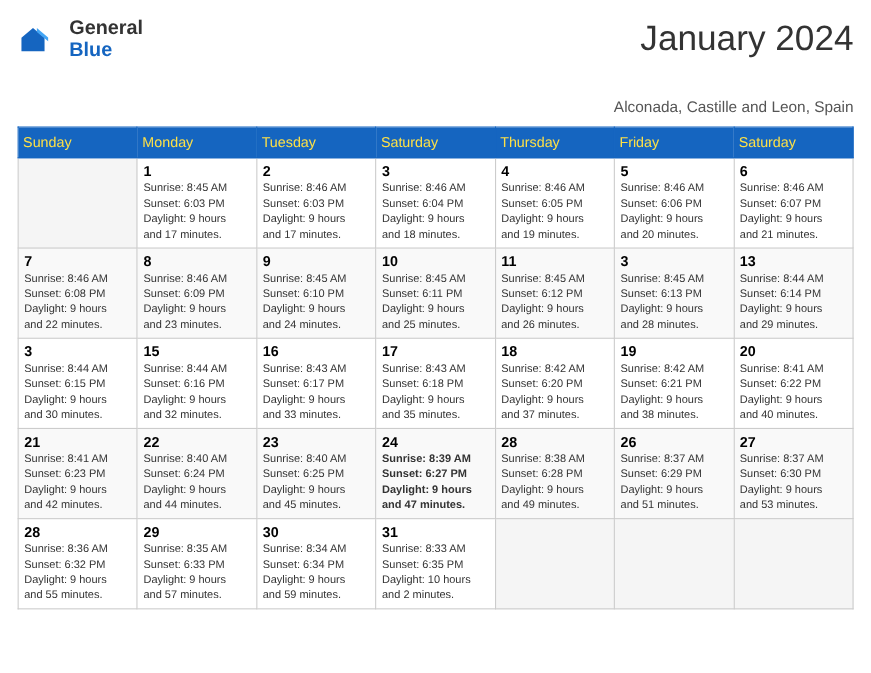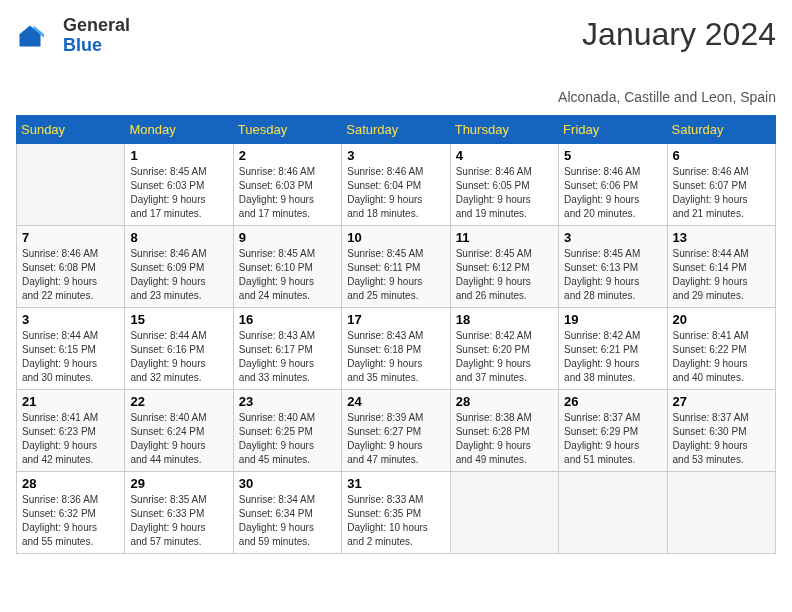--- a/index.html
+++ b/index.html
@@ -284,21 +284,21 @@
         </td>
         <td>
           <span class="day-number">23</span>
           <div class="day-detail" style="white-space: pre-line;">Sunrise: 8:40 AM
 Sunset: 6:25 PM
 Daylight: 9 hours
 and 45 minutes.</div>
         </td>
         <td>
           <span class="day-number">24</span>
-          <div class="day-detail" style="white-space: pre-line;">Sunrise: 8:39 AM
+          <div class="day-detail" style="white-space: pre-line; font-weight: bold;">Sunrise: 8:39 AM
 Sunset: 6:27 PM
 Daylight: 9 hours
 and 47 minutes.</div>
         </td>
         <td>
           <span class="day-number">28</span>
           <div class="day-detail" style="white-space: pre-line;">Sunrise: 8:38 AM
 Sunset: 6:28 PM
 Daylight: 9 hours
 and 49 minutes.</div>

